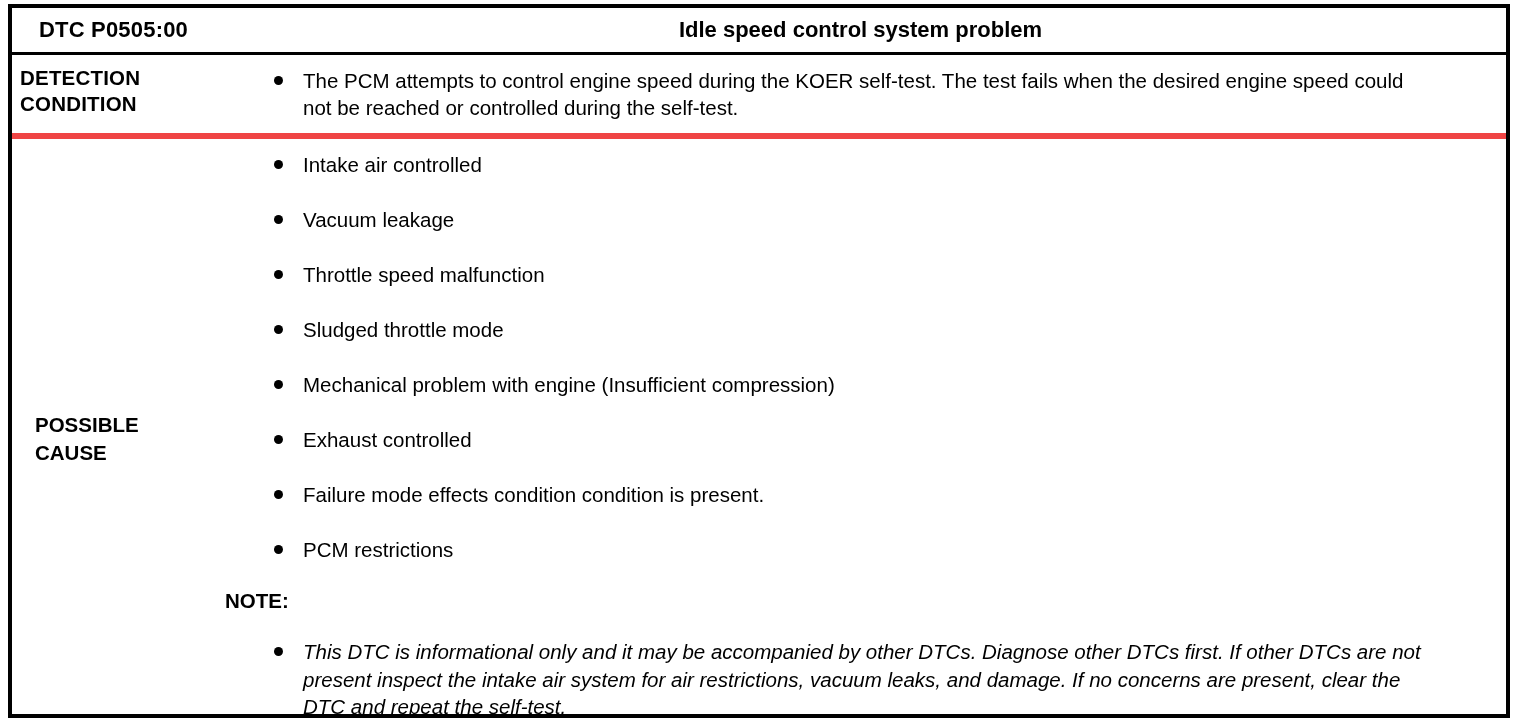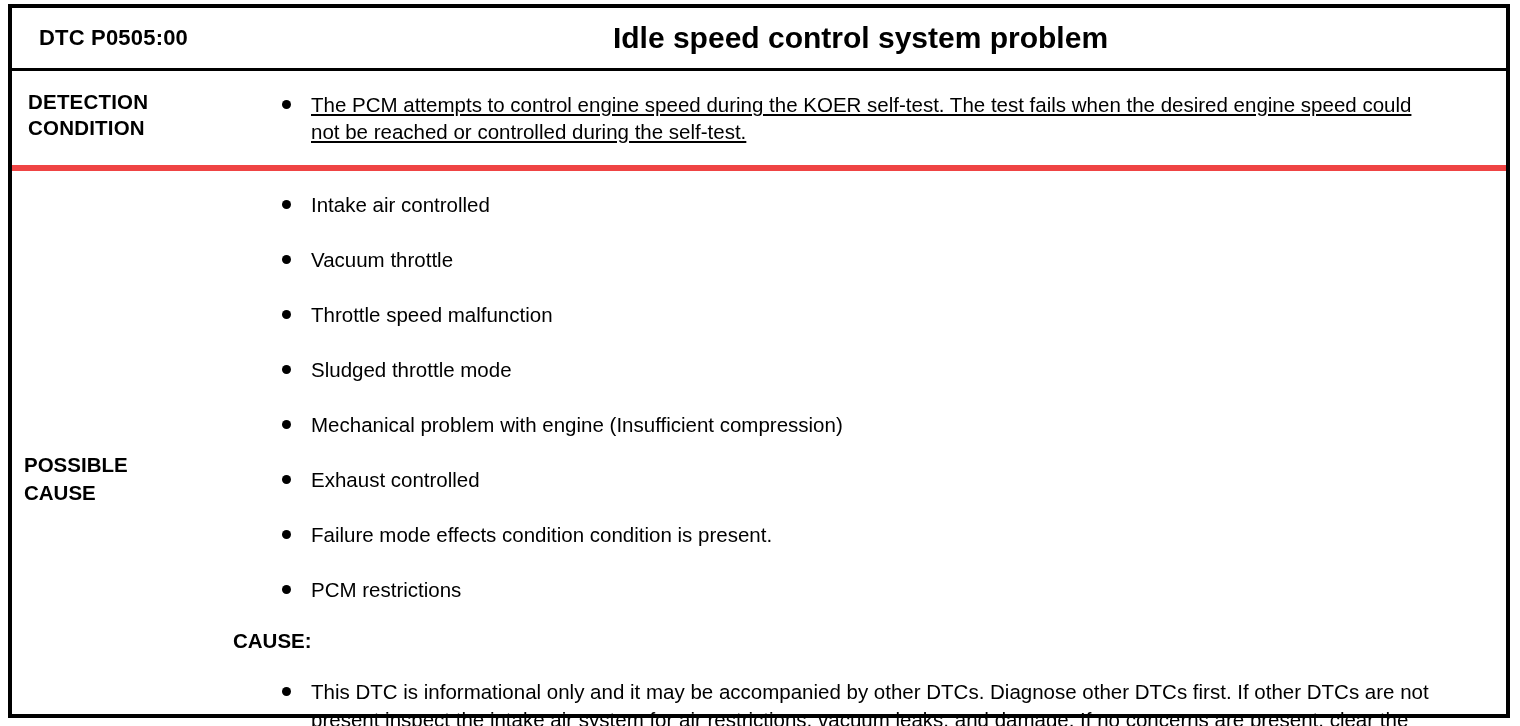--- a/index.html
+++ b/index.html
@@ -29,21 +29,21 @@
   table.grid {
     width: 100%;
     height: 100%;
     border-collapse: collapse;
     table-layout: fixed;
   }
 
   table.grid td {
     border: 0;
     vertical-align: top;
-    padding: 8px;
+    padding: 0;
     margin-left: 44px;
   }
 
   
   td.label-col {
     width: 203px;
     border-right: 3px solid #000000;
   }
   td.content-col {
     border-right: 0;
@@ -57,40 +57,40 @@
   .dtc-code {
     text-align: center;
     font-weight: bold;
     font-size: 22px;
     line-height: 44px;
     letter-spacing: 0.2px;
   }
   .header-title {
     text-align: center;
     font-weight: bold;
-    font-size: 30px;
+    font-size: 22px;
     line-height: 44px;
   }
 
   
   .row-label {
     font-weight: bold;
     font-size: 20.5px;
     line-height: 26px;
     padding: 10px 0 0 8px;
     letter-spacing: 0.2px;
   }
   .label-vcenter {
     position: relative;
     height: 100%;
   }
   .label-vcenter span.lbl {
     position: absolute;
     top: 272px;
-    left: 4px;
+    left: 23px;
     font-weight: bold;
     font-size: 20.5px;
     line-height: 28px;
     white-space: pre-line;
   }
 
   
   ul.bullets {
     list-style: none;
     margin: 0;
@@ -112,21 +112,20 @@
     background: #000000;
     border-radius: 50%;
   }
 
   
   .detect-wrap {
     padding: 12px 10px 12px 0;
   }
   .detect-wrap ul.bullets li {
     padding-right: 74px;
-    text-decoration: underline;
   }
 
   
   .cause-wrap {
     padding: 12px 10px 0 0;
   }
   .cause-wrap ul.cause-list li {
     margin-bottom: 28px;
   }
   .cause-wrap ul.cause-list li:last-child {
@@ -144,20 +143,21 @@
     list-style: none;
     margin: 25px 0 0 0;
     padding: 0;
   }
   ul.note-list li {
     position: relative;
     padding-left: 88px;
     padding-right: 48px;
     font-size: 20.5px;
     line-height: 27.5px;
+    font-style: italic;
   }
   ul.note-list li .dot {
     position: absolute;
     left: 59px;
     top: 9px;
     width: 9px;
     height: 9px;
     background: #000000;
     border-radius: 50%;
   }
@@ -207,21 +207,21 @@
         </td>
         <td class="content-col">
           <div class="cause-wrap">
             <ul class="bullets cause-list">
               <li>
                 <span class="dot"></span>
                 <span>Intake air controlled</span>
               </li>
               <li>
                 <span class="dot"></span>
-                <span>Vacuum throttle</span>
+                <span>Vacuum leakage</span>
               </li>
               <li>
                 <span class="dot"></span>
                 <span>Throttle speed malfunction</span>
               </li>
               <li>
                 <span class="dot"></span>
                 <span>Sludged throttle mode</span>
               </li>
               <li>
@@ -235,21 +235,21 @@
               <li>
                 <span class="dot"></span>
                 <span>Failure mode effects condition condition is present.</span>
               </li>
               <li>
                 <span class="dot"></span>
                 <span>PCM restrictions</span>
               </li>
             </ul>
 
-            <div class="note-label">CAUSE:</div>
+            <div class="note-label">NOTE:</div>
 
             <ul class="note-list">
               <li>
                 <span class="dot"></span>
                 <span>This DTC is informational only and it may be accompanied by other DTCs. Diagnose other DTCs first. If other DTCs are not present inspect the intake air system for air restrictions, vacuum leaks, and damage. If no concerns are present, clear the DTC and repeat the self-test.</span>
               </li>
             </ul>
           </div>
         </td>
       </tr>

